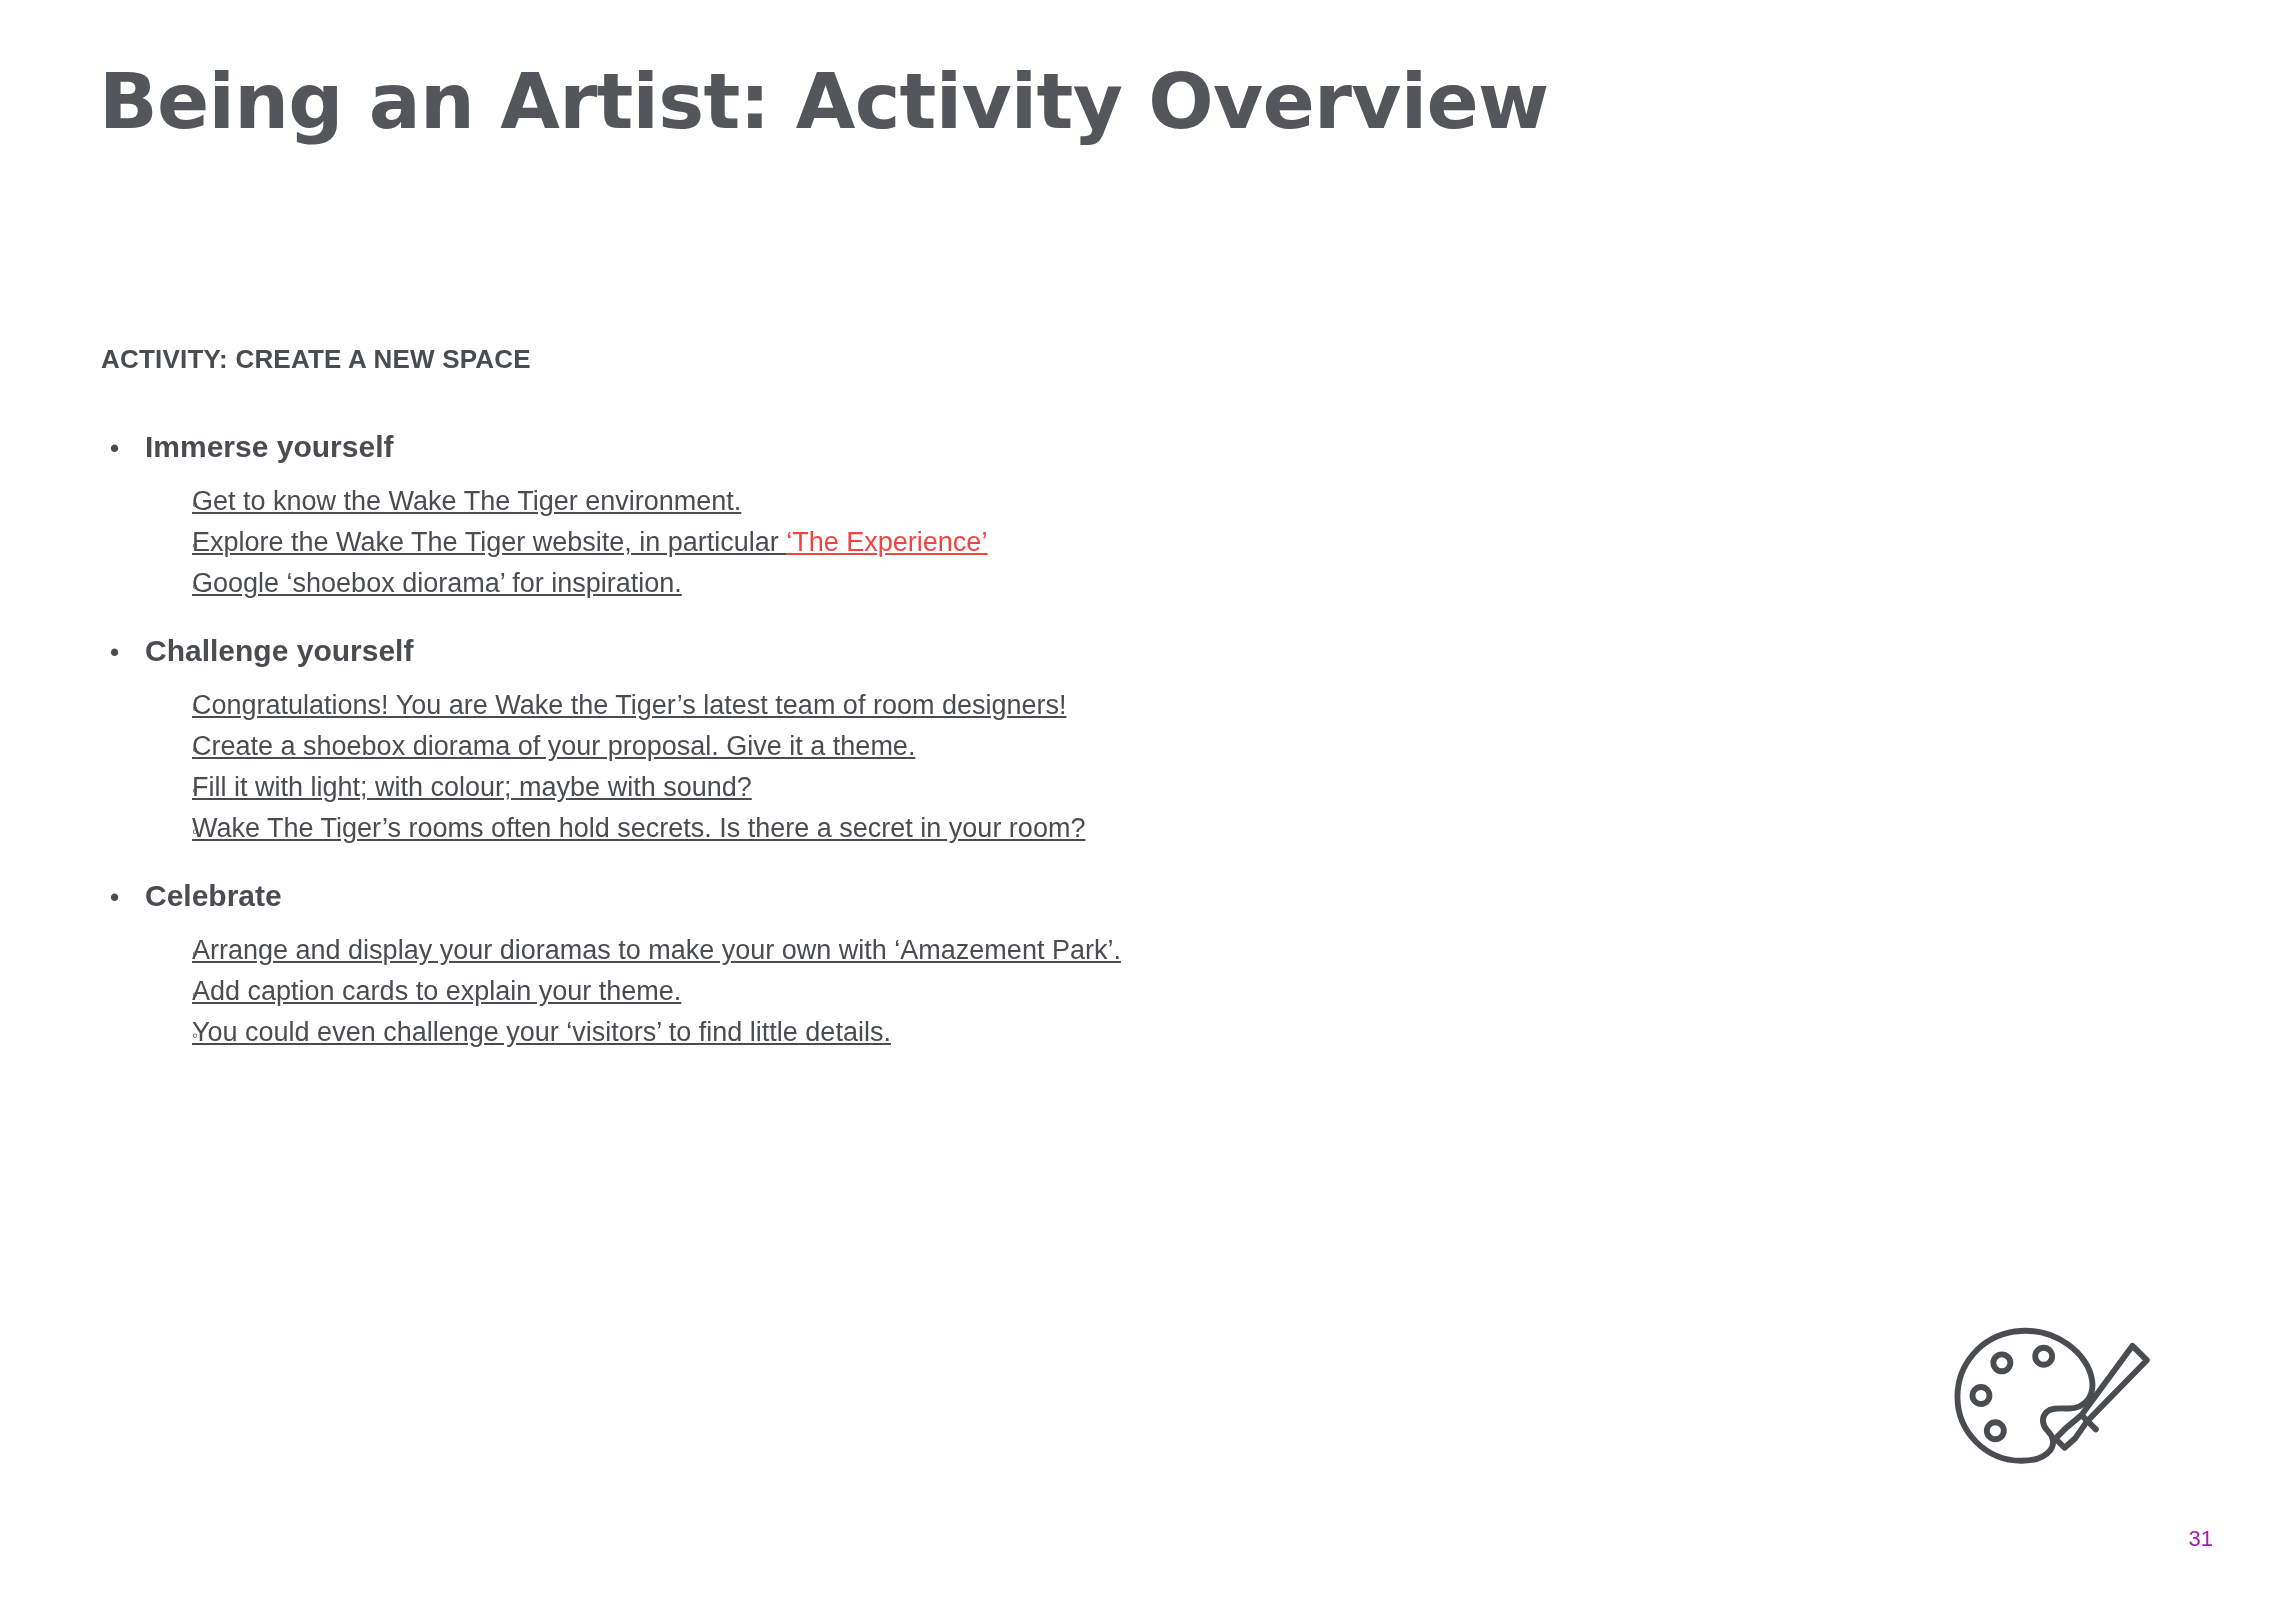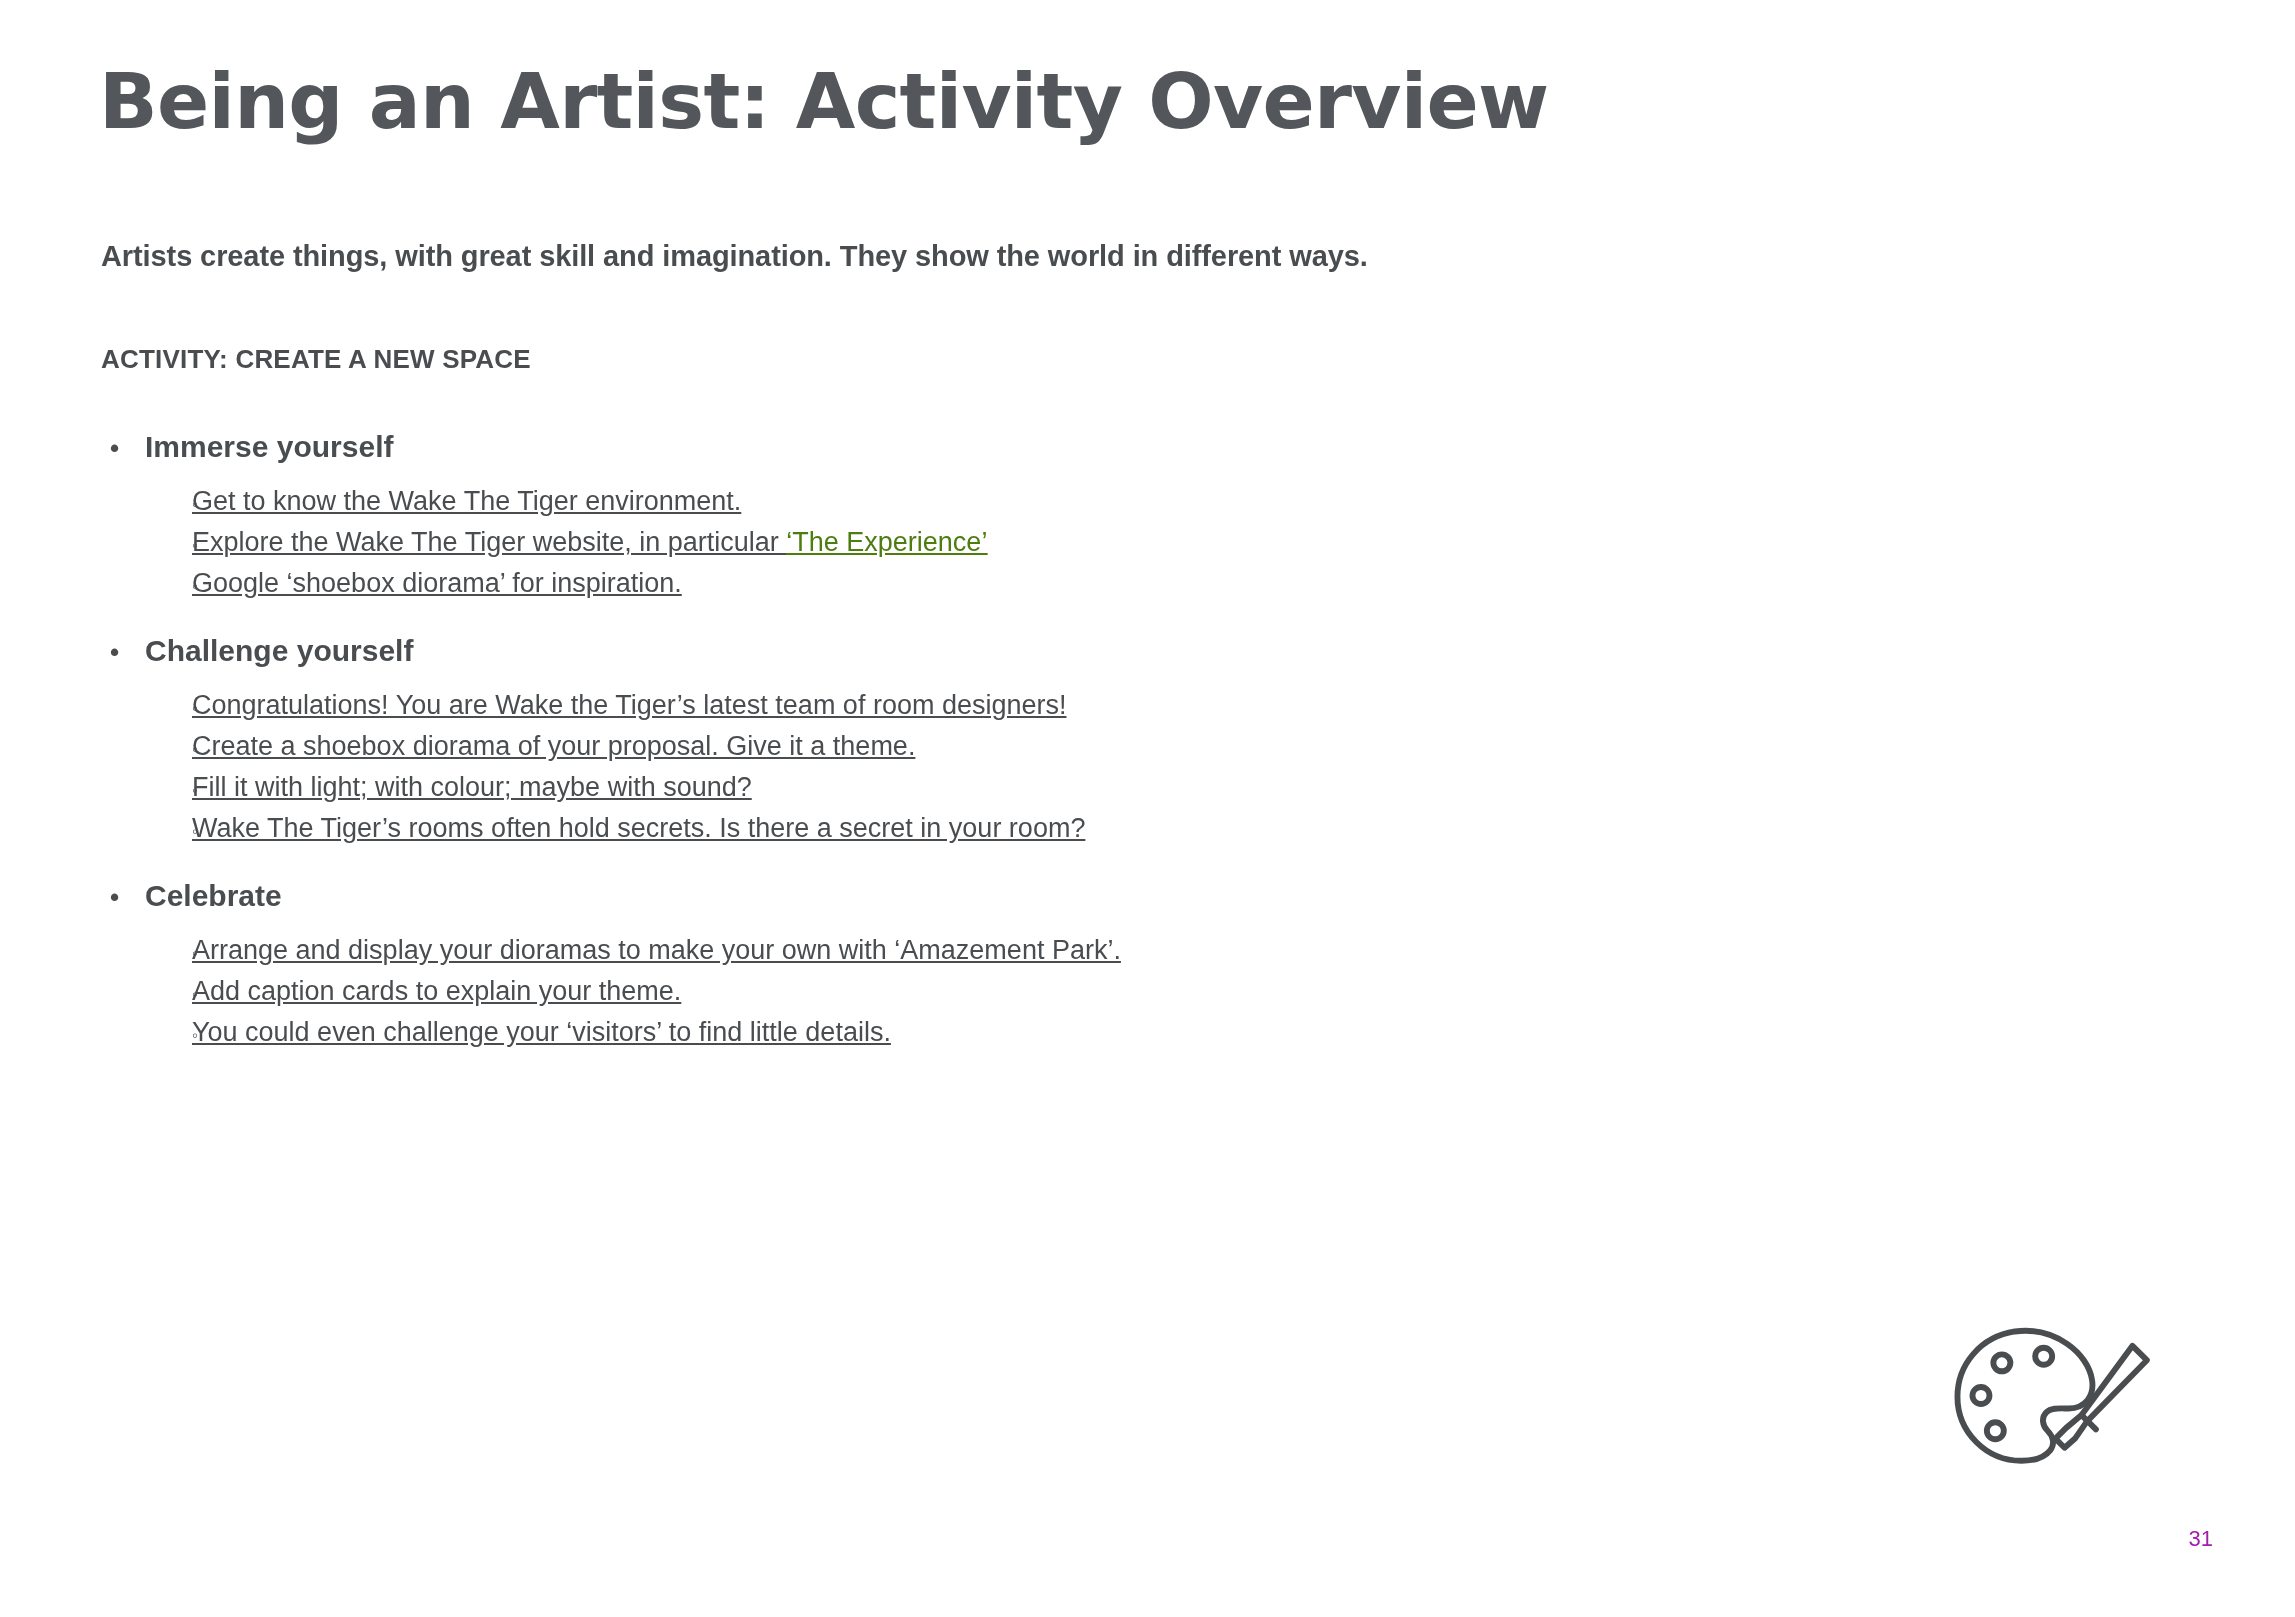--- a/index.html
+++ b/index.html
@@ -100,21 +100,21 @@
     font-size: 17px;
     color: #4a4d50;
     padding-left: 91px;
     box-sizing: border-box;
   }
   .sub-text {
     flex: 1 1 auto;
     text-decoration: underline;
   }
   a.doc-link {
-    color: #4d7c0f;
+    color: #ef4444;
     text-decoration: underline;
   }
   .palette-icon {
     position: absolute;
     left: 1947px;
     top: 1317px;
     width: 209px;
     height: 170px;
   }
   .page-number {
@@ -125,21 +125,20 @@
     color: #a21caf;
   }
 </style>
 </head>
 <body>
 
 <div class="page">
 
   <div class="title">Being an Artist: Activity Overview</div>
 
-  <div class="intro">Artists create things, with great skill and imagination. They show the world in different ways.</div>
 
   <div class="activity-heading">ACTIVITY: CREATE A NEW SPACE</div>
 
   <div class="sections">
 
     <div class="section">
       <div class="section-head">
         <span class="bullet">•</span>
         <span>Immerse yourself</span>
       </div>

